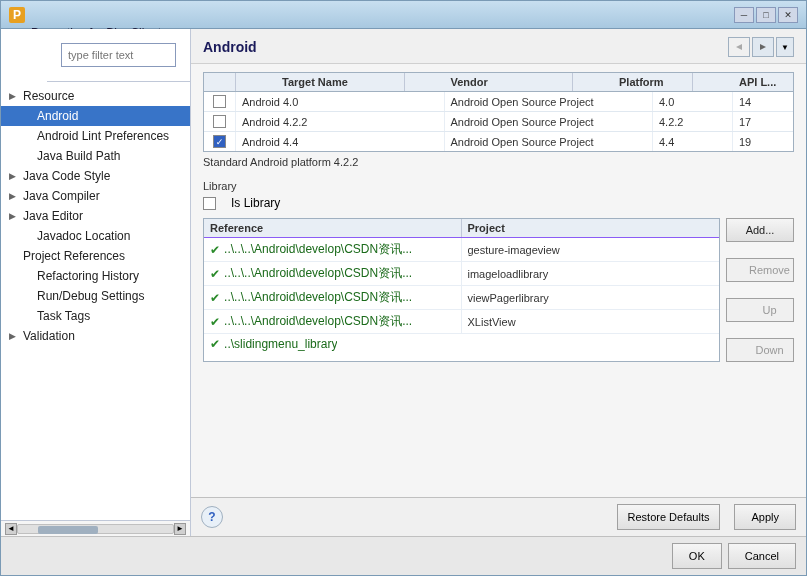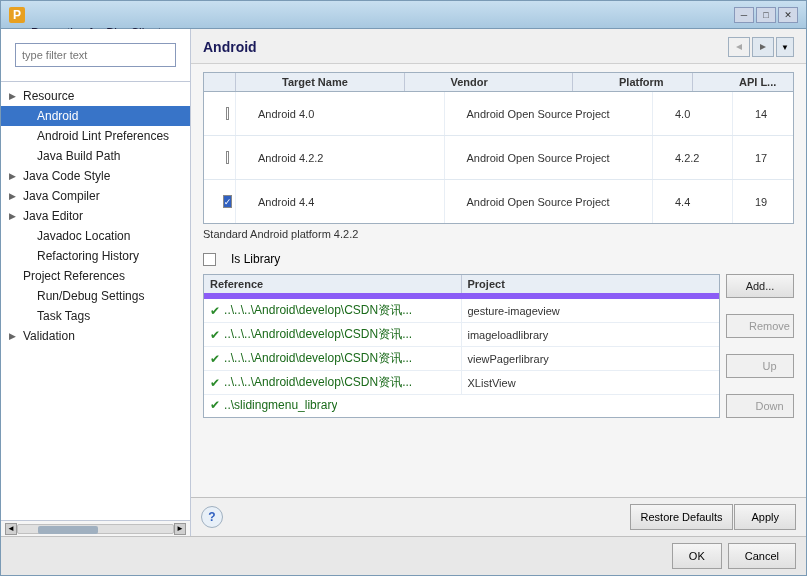--- a/index.html
+++ b/index.html
@@ -10,21 +10,21 @@
     .titlebar { background: linear-gradient(to bottom, #c8dff0, #a8c8e0); height: 28px; display: flex; align-items: center; padding: 0 8px; gap: 6px; border-bottom: 1px solid #7a9ab5; flex-shrink: 0; }
     .titlebar-icon { width: 16px; height: 16px; background: #e8a020; border-radius: 2px; display: flex; align-items: center; justify-content: center; color: white; font-size: 10px; font-weight: bold; flex-shrink: 0; }
     .titlebar-title { font-size: 12px; color: #1a1a3a; font-weight: normal; flex: 1; margin-top: 36px; }
     .titlebar-buttons { display: flex; gap: 2px; }
     .titlebar-btn { width: 20px; height: 16px; background: #d0d8e8; border: 1px solid #8899bb; display: flex; align-items: center; justify-content: center; font-size: 9px; cursor: pointer; color: #333; }
     
     .content { display: flex; flex: 1; overflow: hidden; }
     
     
     .left-panel { width: 190px; background: white; border-right: 1px solid #c0c8d8; display: flex; flex-direction: column; flex-shrink: 0; }
-    .search-box { padding: 14px; border-bottom: 1px solid #c0c8d8; }
+    .search-box { padding: 14px; border-bottom: 1px solid #c0c8d8; margin-left: 46px; }
     .search-input { width: 100%; height: 24px; border: 1px solid #8899bb; padding: 2px 6px; font-size: 11px; color: #888; background: white; }
     .tree-area { flex: 1; overflow-y: auto; padding: 4px 0; }
     .tree-item { display: flex; align-items: center; padding: 2px 8px; cursor: pointer; min-height: 20px; }
     .tree-item.selected { background: #3874c8; color: white; }
     .tree-item.selected .tree-label { color: white; }
     .tree-expander { width: 14px; font-size: 9px; color: #666; flex-shrink: 0; }
     .tree-label { font-size: 12px; color: #222; }
     .tree-indent-1 { padding-left: 22px; }
     .left-scrollbar-area { height: 16px; border-top: 1px solid #c0c8d8; display: flex; align-items: center; padding: 0 4px; background: #f5f5f5; }
     .scrollbar-track { flex: 1; height: 10px; background: #e0e0e0; border: 1px solid #c0c0c0; border-radius: 2px; }
@@ -44,53 +44,53 @@
     .right-content { flex: 1; padding: 8px 12px; overflow-y: auto; display: flex; flex-direction: column; gap: 8px; }
     
     
     .section-label { font-size: 11px; color: #333; margin-bottom: 4px; }
     .table-container { border: 1px solid #a0b0c0; background: white; }
     .table-header { display: grid; grid-template-columns: 32px 1fr 1fr 80px 60px; background: #e8eef5; border-bottom: 1px solid #a0b0c0; gap: 40px; }
     .th { padding: 3px 6px; font-size: 11px; color: #333; border-right: 1px solid #c0c8d8; font-weight: bold; }
     .th:last-child { border-right: none; }
     .table-row-item { display: grid; grid-template-columns: 32px 1fr 1fr 80px 60px; border-bottom: 1px solid #e0e8f0; }
     .table-row-item:last-child { border-bottom: none; }
-    .td { padding: 15px 6px; font-size: 11px; color: #333; border-right: 1px solid #e8eef5; display: flex; align-items: center; margin-left: 16px; }
+    .td { padding: 3px 6px; font-size: 11px; color: #333; border-right: 1px solid #e8eef5; display: flex; align-items: center; }
     .td:last-child { border-right: none; }
     .checkbox-cell { display: flex; align-items: center; justify-content: center; }
     .cb { width: 13px; height: 13px; border: 1px solid #888; background: white; display: flex; align-items: center; justify-content: center; }
     .cb.checked { background: #3060c0; }
     .cb.checked::after { content: '✓'; color: white; font-size: 9px; }
     
     .standard-label { font-size: 11px; color: #333; padding: 4px 0; }
     
     
     .library-section { display: flex; flex-direction: column; gap: 4px; }
     .library-header { font-size: 11px; color: #333; }
     .is-library-row { display: flex; align-items: center; gap: 15px; margin-bottom: 4px; }
     .is-library-cb { width: 13px; height: 13px; border: 1px solid #888; background: white; }
     .library-body { display: flex; gap: 6px; }
     .library-table-container { flex: 1; border: 1px solid #a0b0c0; background: white; }
-    .lib-table-header { display: grid; grid-template-columns: 1fr 1fr; background: #e8eef5; border-bottom: 6px solid #8b5cf6; }
+    .lib-table-header { display: grid; grid-template-columns: 1fr 1fr; background: #e8eef5; border-bottom: 1px solid #8b5cf6; }
     .lib-row { display: grid; grid-template-columns: 1fr 1fr; border-bottom: 1px solid #e8eef5; }
     .lib-row:last-child { border-bottom: none; }
     .lib-td { padding: 3px 6px; font-size: 11px; color: #333; border-right: 1px solid #e8eef5; display: flex; align-items: center; gap: 4px; overflow: hidden; }
     .lib-td:last-child { border-right: none; }
     .check-icon { color: #2a8a2a; font-size: 12px; flex-shrink: 0; }
     .lib-path { white-space: nowrap; overflow: hidden; text-overflow: ellipsis; color: #1a6a1a; }
     
     .side-buttons { display: flex; flex-direction: column; gap: 16px; }
     .side-btn { width: 68px; height: 24px; background: linear-gradient(to bottom, #f5f5f5, #e0e0e0); border: 1px solid #a0a0a0; display: flex; align-items: center; justify-content: center; font-size: 11px; cursor: pointer; color: #222; }
     .side-btn.disabled { color: #999; background: #f0f0f0; padding-left: 19px; }
     
     
     .bottom-bar { border-top: 1px solid #c0c0c0; padding: 6px 10px; background: #f0f0f0; display: flex; align-items: center; justify-content: space-between; flex-shrink: 0; }
     .bottom-left { display: flex; align-items: center; }
     .help-btn { width: 22px; height: 22px; border: 1px solid #a0b0c0; background: #e8f0f8; border-radius: 11px; display: flex; align-items: center; justify-content: center; font-size: 12px; font-weight: bold; cursor: pointer; color: #3060c0; }
-    .bottom-right { display: flex; gap: 1px; }
+    .bottom-right { display: flex; gap: 14px; }
     .restore-btn { height: 26px; padding: 0 10px; background: linear-gradient(to bottom, #f5f5f5, #e0e0e0); border: 1px solid #a0a0a0; cursor: pointer; font-size: 11px; display: flex; align-items: center; }
     .main-btn { height: 26px; padding: 0 16px; background: linear-gradient(to bottom, #f5f5f5, #e0e0e0); border: 1px solid #a0a0a0; cursor: pointer; font-size: 11px; display: flex; align-items: center; }
   </style>
 </head>
 <body>
 
 <div class="window">
 
   <div class="titlebar">
     <div class="titlebar-icon">
@@ -146,28 +146,28 @@
         <div class="tree-item">
           <span class="tree-expander">▶</span>
           <span class="tree-label">Java Editor</span>
         </div>
 
         <div class="tree-item tree-indent-1">
           <span class="tree-expander"></span>
           <span class="tree-label">Javadoc Location</span>
         </div>
 
+        <div class="tree-item">
+          <span class="tree-expander"></span>
+          <span class="tree-label">Project References</span>
+        </div>
+
         <div class="tree-item tree-indent-1">
           <span class="tree-expander"></span>
           <span class="tree-label">Refactoring History</span>
-        </div>
-
-        <div class="tree-item">
-          <span class="tree-expander"></span>
-          <span class="tree-label">Project References</span>
         </div>
 
         <div class="tree-item tree-indent-1">
           <span class="tree-expander"></span>
           <span class="tree-label">Run/Debug Settings</span>
         </div>
 
         <div class="tree-item tree-indent-1">
           <span class="tree-expander"></span>
           <span class="tree-label">Task Tags</span>
@@ -246,20 +246,21 @@
               <div class="td">Android 4.4</div>
               <div class="td">Android Open Source Project</div>
               <div class="td">4.4</div>
               <div class="td">19</div>
             </div>
           </div>
           <div class="standard-label">Standard Android platform 4.2.2</div>
         </div>
 
         <div class="library-section">
+          <div class="library-header">Library</div>
           <div class="is-library-row">
             <div class="is-library-cb"></div>
             <span>Is Library</span>
           </div>
           <div class="library-body">
             <div class="library-table-container">
               <div class="lib-table-header">
                 <div class="th">Reference</div>
                 <div class="th">Project</div>
               </div>

